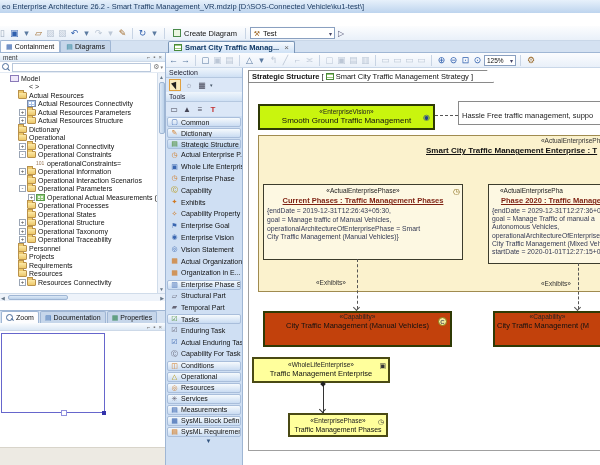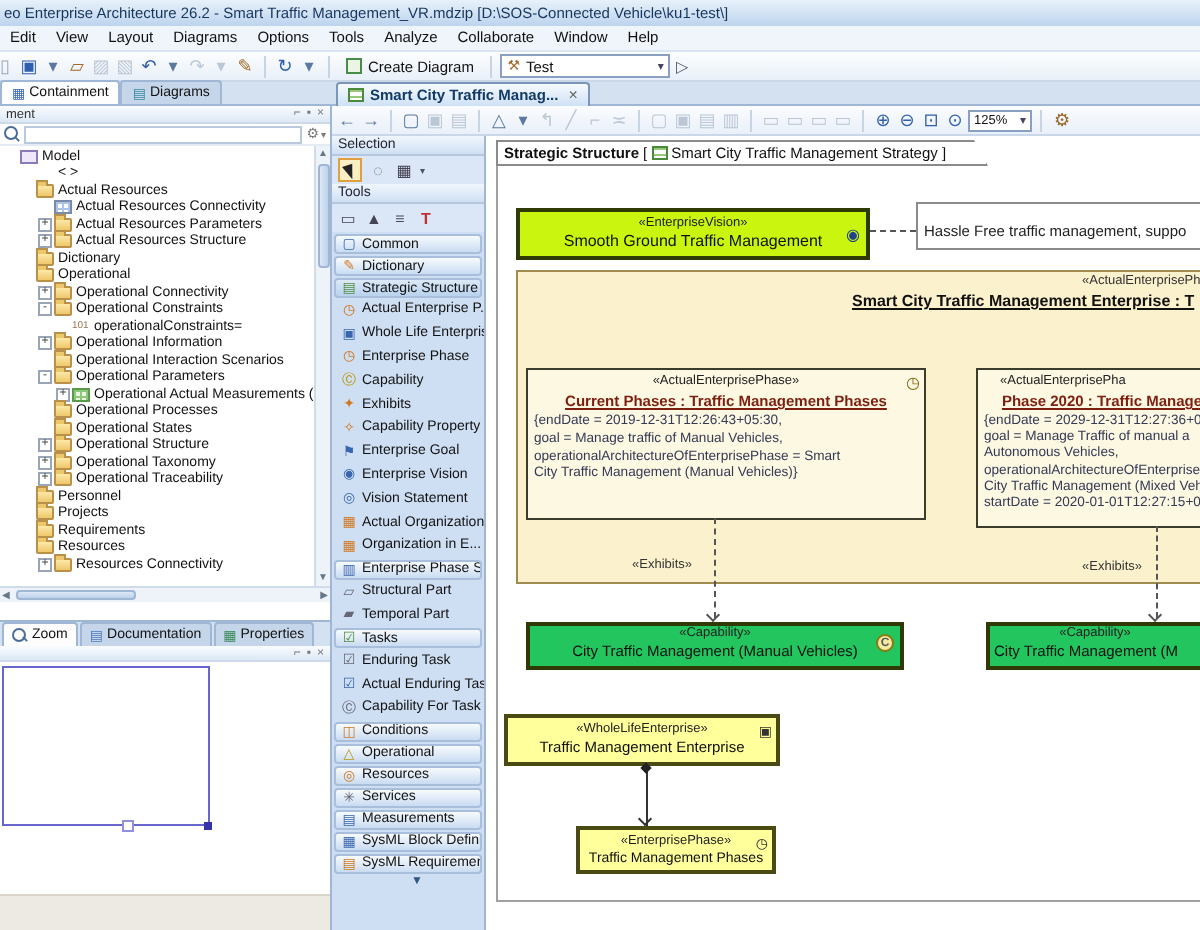--- a/index.html
+++ b/index.html
@@ -119,48 +119,35 @@
   .phasebox{position:absolute;top:48px;background:#fdf8e2;border:1px solid #3c3c2c;overflow:hidden}
   .phasebox .stereo{display:block;text-align:center;margin-top:2px}
   .pname{font-size:7.5px;font-weight:bold;color:#7d1f10;text-decoration:underline;text-align:center;line-height:9px;margin:1px 18px 2px}
   .pname2{font-size:7.5px;font-weight:bold;color:#7d1f10;text-decoration:underline;text-align:right;line-height:9px;margin:1px 0 2px 2px;white-space:nowrap;overflow:hidden}
   .props{font-size:6.8px;color:#353a55;line-height:8.8px;padding-left:3px;white-space:nowrap;overflow:hidden}
   .props2{font-size:6.8px;color:#353a55;line-height:8.2px;padding-left:3px;white-space:nowrap;overflow:hidden}
   .clockicon{position:absolute;right:2px;top:2px;color:#8a6d1a;font-size:8px}
   .exlabel{position:absolute;font-size:6.5px;color:#333;white-space:nowrap}
   .vdash{position:absolute;width:0;border-left:1px dashed #555;z-index:5}
   .arrowhead{position:absolute;width:5px;height:5px;border-left:1px solid #555;border-bottom:1px solid #555;transform:rotate(-45deg);z-index:5}
-  .capnode{position:absolute;top:243px;height:24px;background:#22c55e;border:2px solid #2f3a05;overflow:hidden}
+  .capnode{position:absolute;top:243px;height:36px;background:#c2410c;border:2px solid #2f3a05;overflow:hidden}
   .cbadge{position:absolute;right:3px;top:4px;width:9px;height:9px;border-radius:50%;border:1px solid #8a7a10;background:#f2eaa0;font-size:6px;font-weight:bold;line-height:8px;text-align:center;color:#555}
   .ynode{position:absolute;background:#ffff9c;border:2px solid #4a4a14;text-align:center;overflow:hidden}
   .yicon{position:absolute;right:2px;top:3px;font-size:7px;color:#333}
   .conn{position:absolute;left:80px;top:315px;width:1px;height:30px;background:#333}
   .conn-diamond{position:absolute;left:78px;top:314px;width:4px;height:4px;background:#222;transform:rotate(45deg)}
   .conn-arrow{position:absolute;left:77px;top:339px;width:5px;height:5px;border-left:1px solid #333;border-bottom:1px solid #333;transform:rotate(-45deg)}
 </style>
 </head>
 <body>
 
 <div id="app">
 
   <div id="titlebar">eo Enterprise Architecture 26.2 - Smart Traffic Management_VR.mdzip [D:\SOS-Connected Vehicle\ku1-test\]</div>
 
-  <div id="menubar">
-
-  <span class="menu">Edit</span>
-      <span class="menu">View</span>
-      <span class="menu">Layout</span>
-      <span class="menu">Diagrams</span>
-      <span class="menu">Options</span>
-      <span class="menu">Tools</span>
-      <span class="menu">Analyze</span>
-      <span class="menu">Collaborate</span>
-      <span class="menu">Window</span>
-      <span class="menu">Help</span>
-    </div>
 
   <div id="maintoolbar">
     <span style="display:flex;align-items:center;gap:1px">
 
     <span class="ic" data-k="c">▯</span>
         <span class="ic" data-k="b">▣</span>
         <span class="ic" data-k="e">▾</span>
         <span class="ic" data-k="o">▱</span>
         <span class="ic" data-k="d">▨</span>
         <span class="ic" data-k="d">▧</span>

